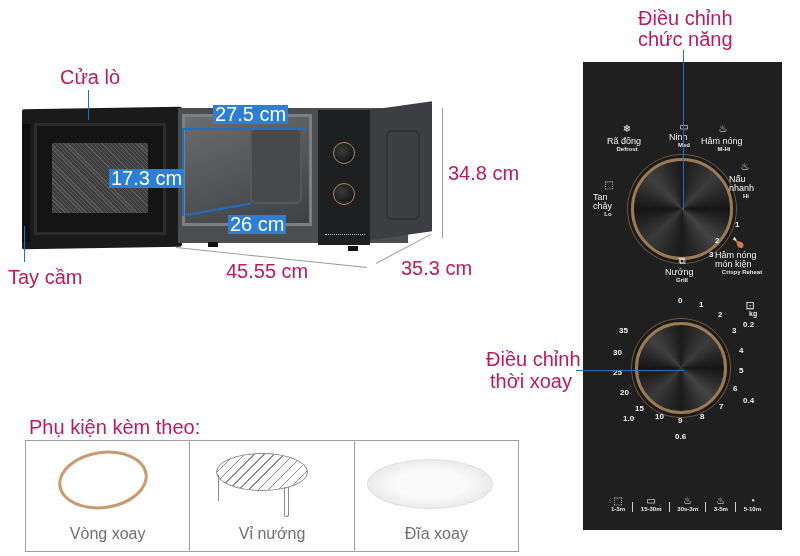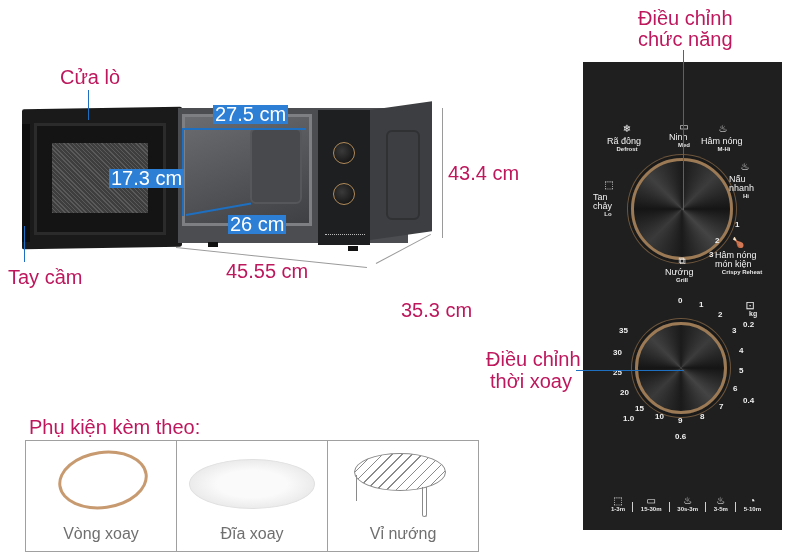--- a/index.html
+++ b/index.html
@@ -31,21 +31,21 @@
       conic-gradient(from 0deg,#1b1b1b,#3c3c3c,#151515,#444,#1a1a1a,#3a3a3a,#151515,#404040,#1b1b1b);
       border: 3px solid #9b7a55; box-shadow: 0 0 0 3px #1a1a1a, 0 0 0 4px #6e563d; }
   .plabel { color: #f2f2f2; font-size: 9px; text-align: left; line-height: 10px; white-space: nowrap; }
   .psub { color: #e6e6e6; font-size: 6px; font-weight: bold; text-align: center; white-space: nowrap; }
   .tick { color: #f0f0f0; font-size: 8px; font-weight: bold; white-space: nowrap; }
   .picon { color: #f0f0f0; font-size: 10px; text-align: center; line-height: 10px; }
   .legend-item { color: #eaeaea; font-size: 6px; font-weight: bold; text-align: center; white-space: nowrap; }
   .legend-sep { width: 1px; height: 10px; background: #cfcfcf; }
 
   
-  .acc-table { left: 25px; top: 440px; width: 454px; height: 112px; border: 1px solid #a0a0a0; display: flex; }
+  .acc-table { left: 25px; top: 440px; width: 494px; height: 112px; border: 1px solid #a0a0a0; display: flex; }
   .acc-cell { flex: 1; border-right: 1px solid #a0a0a0; position: relative; }
   .acc-cell:last-child { border-right: none; }
   .acc-name { position: absolute; bottom: 8px; left: 0; right: 0; text-align: center; font-size: 16px; color: #6f6f6f; }
 </style>
 </head>
 <body>
 
 <div>
   <div class="abs mw-door"></div>
   <div class="abs mw-door-inner"></div>
@@ -70,25 +70,25 @@
   <div class="abs label" style="left:8px;top:266px;">Tay cầm</div>
 
   <div class="abs line-blue" style="left:182px;top:128px;width:124px;height:2px;"></div>
   <div class="abs line-blue" style="left:182px;top:128px;width:2px;height:88px;"></div>
   <div class="abs line-blue" style="left:186px;top:214px;width:66px;height:2px;transform:rotate(-10deg);transform-origin:left;"></div>
   <div class="abs dim-badge" style="left:213px;top:105px;">27.5 cm</div>
   <div class="abs dim-badge" style="left:109px;top:169px;">17.3 cm</div>
   <div class="abs dim-badge" style="left:228px;top:215px;">26 cm</div>
 
   <div class="abs line-gray" style="left:442px;top:108px;width:1px;height:130px;"></div>
-  <div class="abs label" style="left:448px;top:162px;">43.4 cm</div>
+  <div class="abs label" style="left:448px;top:162px;">34.8 cm</div>
   <div class="abs line-gray" style="left:176px;top:247px;width:192px;height:1px;transform:rotate(6deg);transform-origin:left;"></div>
   <div class="abs label" style="left:226px;top:260px;">45.55 cm</div>
   <div class="abs line-gray" style="left:376px;top:263px;width:62px;height:1px;transform:rotate(-28deg);transform-origin:left;"></div>
-  <div class="abs label" style="left:401px;top:257px;margin-top:42px;">35.3 cm</div>
+  <div class="abs label" style="left:401px;top:257px;">35.3 cm</div>
 </div>
 
 <div class="abs label" style="left:638px;top:8px;line-height:21px;text-align:center;">
   <div>Điều chỉnh</div>
   <div>chức năng</div>
 </div>
 
 <div class="abs panel">
 
   <div class="abs knob" style="left:48px;top:96px;width:102px;height:102px;"></div>
@@ -190,22 +190,22 @@
   <div>thời xoay</div>
 </div>
 
 <div class="abs label" style="left:29px;top:416px;">Phụ kiện kèm theo:</div>
 <div class="abs acc-table">
   <div class="acc-cell">
     <div class="abs" style="left:32px;top:10px;width:90px;height:58px;border:3px solid #c89a70;border-radius:50%;transform:rotate(-8deg);"></div>
     <div class="acc-name">Vòng xoay</div>
   </div>
   <div class="acc-cell">
-    <div class="abs" style="left:12px;top:18px;width:126px;height:50px;border-radius:50%;background:radial-gradient(ellipse at center,#fafafa 40%,#e9e9e9 75%,#dcdcdc);border:1px solid #e0e0e0;"></div>
-    <div class="acc-name">Đĩa xoay</div>
-  </div>
-  <div class="acc-cell">
     <div class="abs" style="left:26px;top:12px;width:92px;height:38px;border:1px solid #8a8a8a;border-radius:50%;background:repeating-linear-gradient(-45deg,transparent 0 6px,#8a8a8a 6px 7px);"></div>
     <div class="abs" style="left:94px;top:46px;width:5px;height:30px;border:1px solid #8a8a8a;border-top:none;border-radius:0 0 3px 3px;"></div>
     <div class="abs" style="left:28px;top:34px;width:1px;height:26px;background:#8a8a8a;"></div>
     <div class="acc-name">Vỉ nướng</div>
   </div>
+  <div class="acc-cell">
+    <div class="abs" style="left:12px;top:18px;width:126px;height:50px;border-radius:50%;background:radial-gradient(ellipse at center,#fafafa 40%,#e9e9e9 75%,#dcdcdc);border:1px solid #e0e0e0;"></div>
+    <div class="acc-name">Đĩa xoay</div>
+  </div>
 </div>
 
 </body></html>

